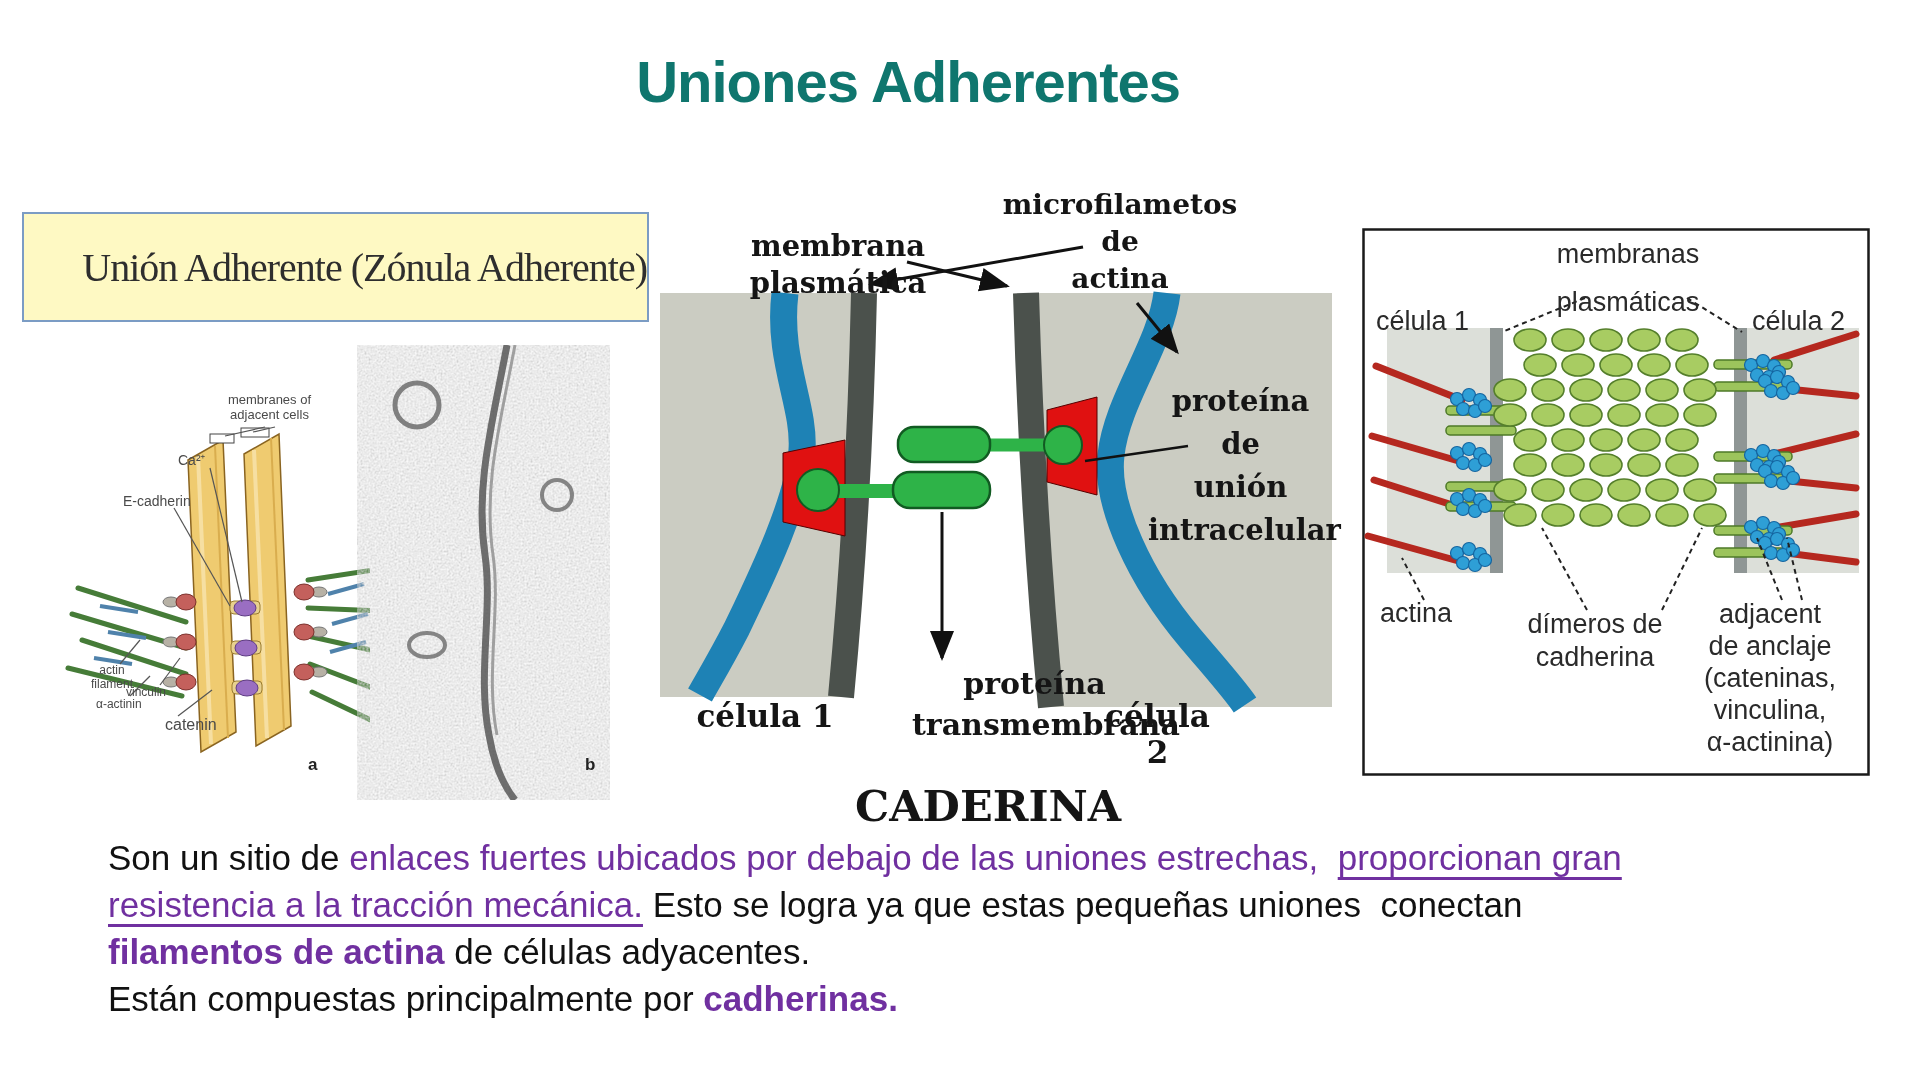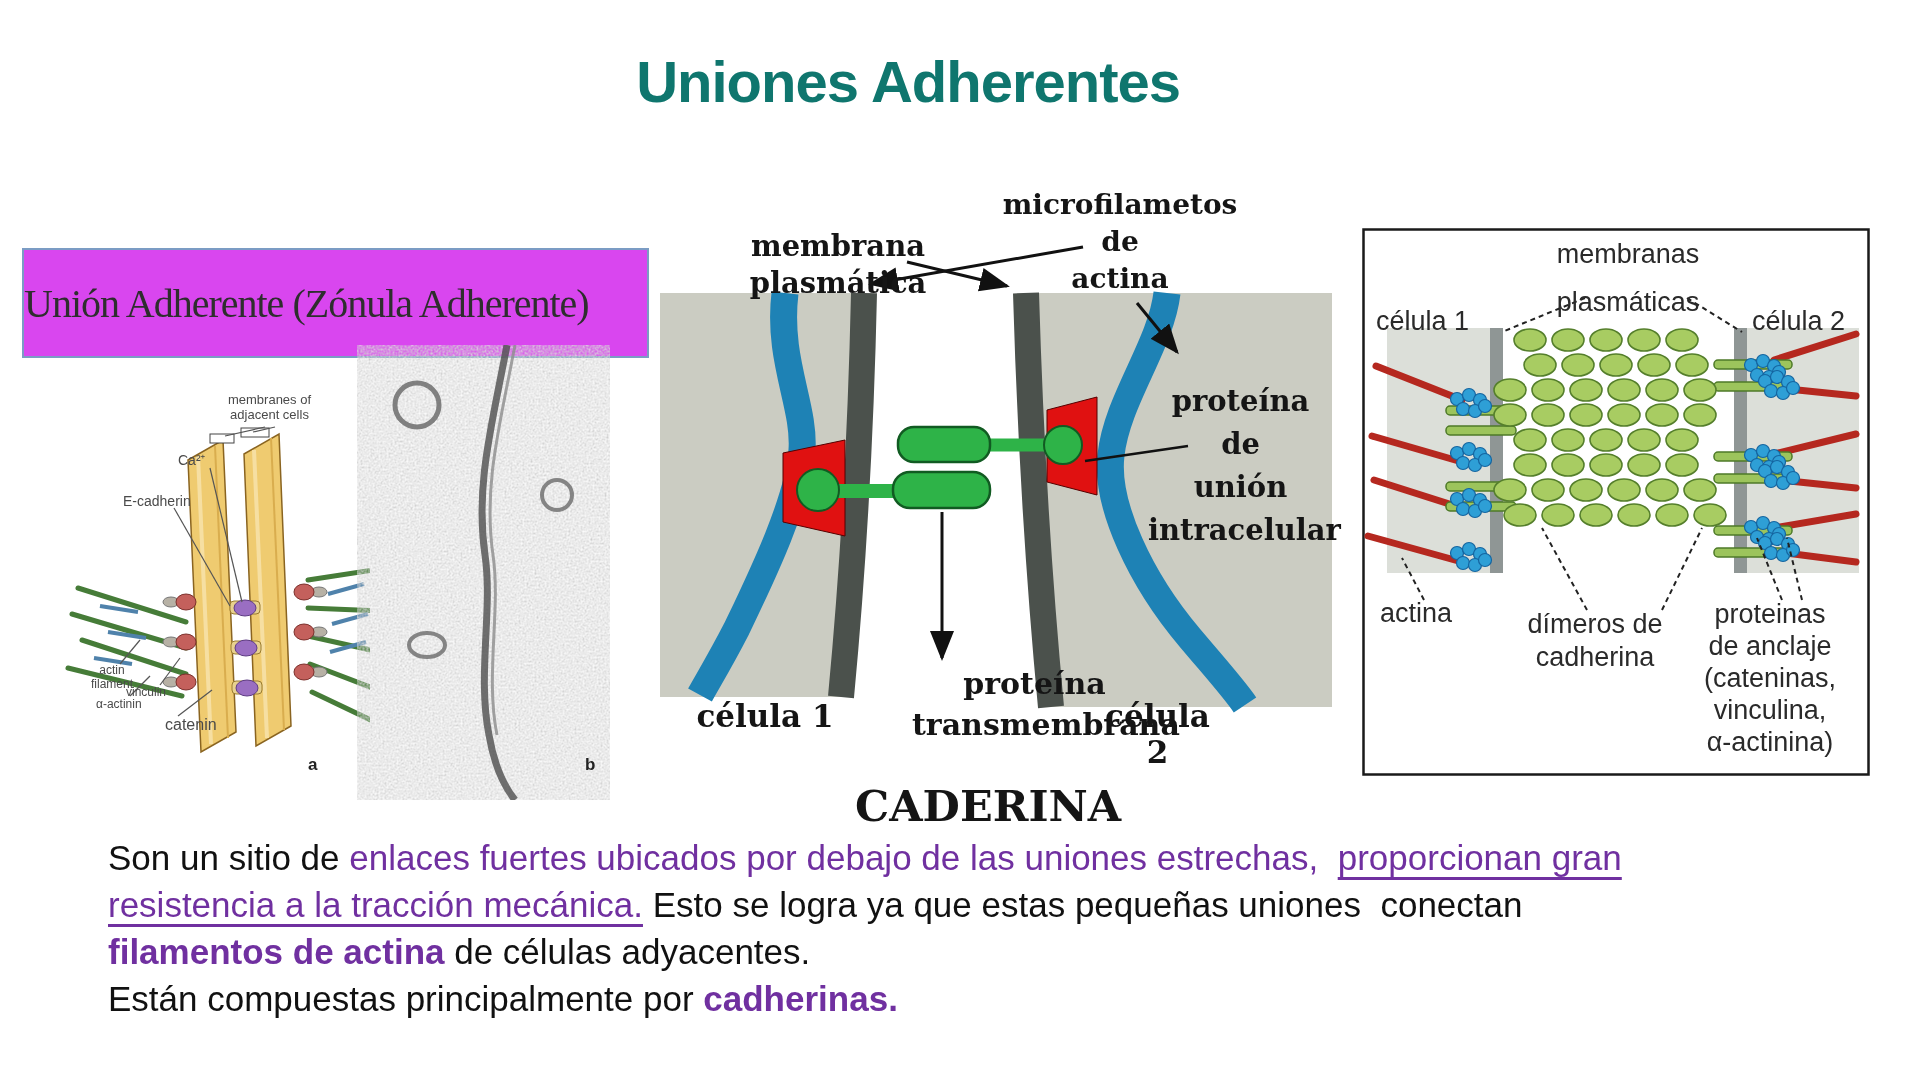--- a/index.html
+++ b/index.html
@@ -4,21 +4,21 @@
 <style>
   html,body{margin:0;padding:0;background:#ffffff;}
   .slide{position:relative;width:1920px;height:1080px;background:#ffffff;overflow:hidden;
          font-family:"Liberation Sans",sans-serif;}
   .abs{position:absolute;}
 
   .title{left:360px;top:48px;width:820px;text-align:right;
          font-size:58px;font-weight:bold;color:#0f766e;letter-spacing:-1px;}
 
   .subtitle-box{left:22px;top:212px;width:623px;height:106px;border:2px solid #7b9cc4;
-         display:flex;align-items:center;justify-content:flex-start;background:#d946ef;margin-top:36px;}
+         display:flex;align-items:center;justify-content:flex-end;background:#fef9c3;}
   .subtitle-box .txt{font-family:"Liberation Serif",serif;font-size:40px;color:#2e2e2e;
          white-space:nowrap;letter-spacing:-1px;}
 
   
   .lbl{white-space:pre-line;text-align:center;color:#151515;}
   .serifb{font-family:"DejaVu Serif",serif;font-weight:bold;}
   .sans{font-family:"Liberation Sans",sans-serif;color:#2a2a2a;}
   .tiny{font-family:"Liberation Sans",sans-serif;color:#4a4a4a;}
 
   
@@ -336,21 +336,21 @@
         <line x1="440" y1="372" x2="425" y2="310"></line>
     </g>
   </svg>
   <div class="abs lbl sans" style="left:1528px;top:230px;width:200px;font-size:27px;line-height:48px;">membranas
 plasmáticas</div>
   <div class="abs sans" style="left:1376px;top:306px;font-size:27px;">célula 1</div>
   <div class="abs sans" style="left:1752px;top:306px;font-size:27px;">célula 2</div>
   <div class="abs sans" style="left:1380px;top:598px;font-size:27px;">actina</div>
   <div class="abs lbl sans" style="left:1500px;top:608px;width:190px;font-size:27px;line-height:33px;">dímeros de
 cadherina</div>
-  <div class="abs lbl sans" style="left:1685px;top:598px;width:170px;font-size:27px;line-height:32px;">proteinas
+  <div class="abs lbl sans" style="left:1685px;top:598px;width:170px;font-size:27px;line-height:32px;">adjacent
 de anclaje
 (cateninas,
 vinculina,
 α-actinina)</div>
 
   <div class="abs body-par"><span class="seg-black">Son un sitio de </span><span class="seg-purple">enlaces fuertes ubicados por debajo de las uniones estrechas,</span><span class="seg-black">  </span><span class="seg-purple-underline">proporcionan gran</span><br><span class="seg-purple-underline">resistencia a la tracción mecánica.</span><span class="seg-black"> Esto se logra ya que estas pequeñas uniones  conectan</span><br><span class="seg-purple-bold">filamentos de actina</span><span class="seg-black"> de células adyacentes.</span><br><span class="seg-black">Están compuestas principalmente por </span><span class="seg-purple-bold">cadherinas</span><span class="seg-purple-bold">.</span></div>
 
 </div>
 
 </body></html>

